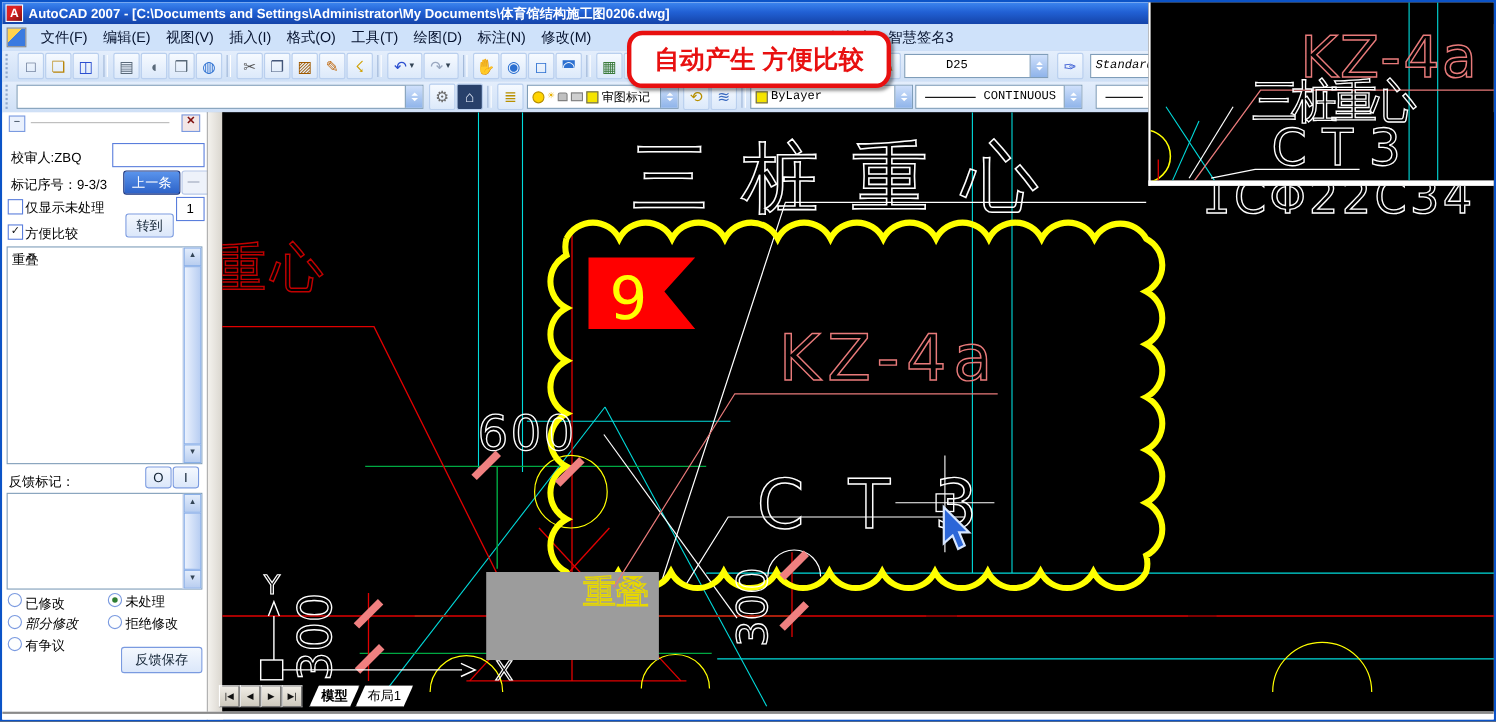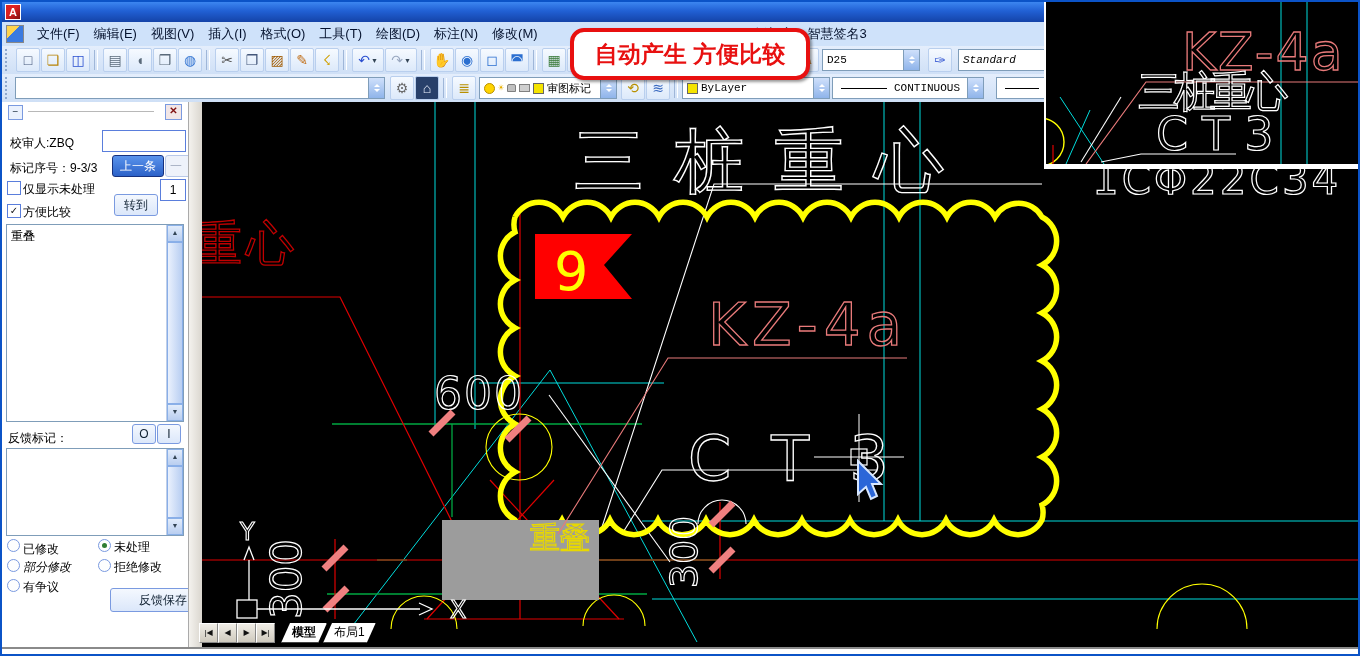--- a/index.html
+++ b/index.html
@@ -89,20 +89,21 @@
   #bottomstrip{position:absolute;left:0;top:645px;width:100%;height:11px;background:#fff;border-top:2px solid #8a8a8a;z-index:25;}
   svg text{font-family:"DejaVu Sans",sans-serif;}
 </style>
 </head>
 <body>
 
 <div id="window">
 
   <div id="titlebar">
     <span class="appicon">A</span>
+    <span>AutoCAD 2007 - [C:\Documents and Settings\Administrator\My Documents\体育馆结构施工图0206.dwg]</span>
   </div>
 
   <div id="menubar">
     <span class="dwgicon"></span>
     <span class="menu-item">文件(F)</span>
     <span class="menu-item">编辑(E)</span>
     <span class="menu-item">视图(V)</span>
     <span class="menu-item">插入(I)</span>
     <span class="menu-item">格式(O)</span>
     <span class="menu-item">工具(T)</span>
@@ -185,21 +186,21 @@
         </span>
         <span class="tbtn">
           <span style="color: rgb(68, 87, 122);">▧</span>
         </span>
         <span class="tbtn">
           <span style="color: rgb(122, 138, 160);">▩</span>
         </span>
       </span>
     <span style="position:absolute;left:792px;display:flex;align-items:center;">
       <span class="tbtn" style="color:#c06a10;">✎</span>
-      <span class="combo" style="width:96px;margin-left:3px;">
+      <span class="combo" style="width:96px;margin-left:3px;padding-left:33px;">
         <span class="pad">D25</span>
         <span class="spin">
             <i class="up"></i>
             <i class="dn"></i>
           </span>
       </span>
       <span class="tbtn" style="color:#2b4fd0;margin-left:8px;">✑</span>
       <span class="combo" style="width:112px;margin-left:6px;font-style:italic;">
         <span class="pad">Standard</span>
         <span class="spin">
@@ -328,21 +329,21 @@
     <span class="pradio sel" style="left:96px;top:437px;">
         <span class="dot"></span>
       </span>
     <span class="plabel" style="left:112px;top:437px;">未处理</span>
     <span class="pradio" style="left:5px;top:457px;"></span>
     <span class="plabel" style="left:21px;top:457px;font-style:italic;">部分修改</span>
     <span class="pradio" style="left:96px;top:457px;"></span>
     <span class="plabel" style="left:112px;top:457px;">拒绝修改</span>
     <span class="pradio" style="left:5px;top:477px;"></span>
     <span class="plabel" style="left:21px;top:477px;">有争议</span>
-    <span class="pbtn" style="left:108px;top:486px;width:72px;height:22px;padding-left:16px;">反馈保存</span>
+    <span class="pbtn" style="left:108px;top:486px;width:72px;height:22px;">反馈保存</span>
   </div>
   <div id="panel-divider"></div>
 
   <div id="drawing">
     <svg width="1160" height="545" viewBox="0 0 1160 545">
 
       <g stroke="#00dcdc" stroke-width="1" fill="none">
         <line x1="233" y1="0" x2="233" y2="330"></line>
           <line x1="273" y1="0" x2="273" y2="327"></line>
         <line x1="682" y1="0" x2="682" y2="419"></line>

